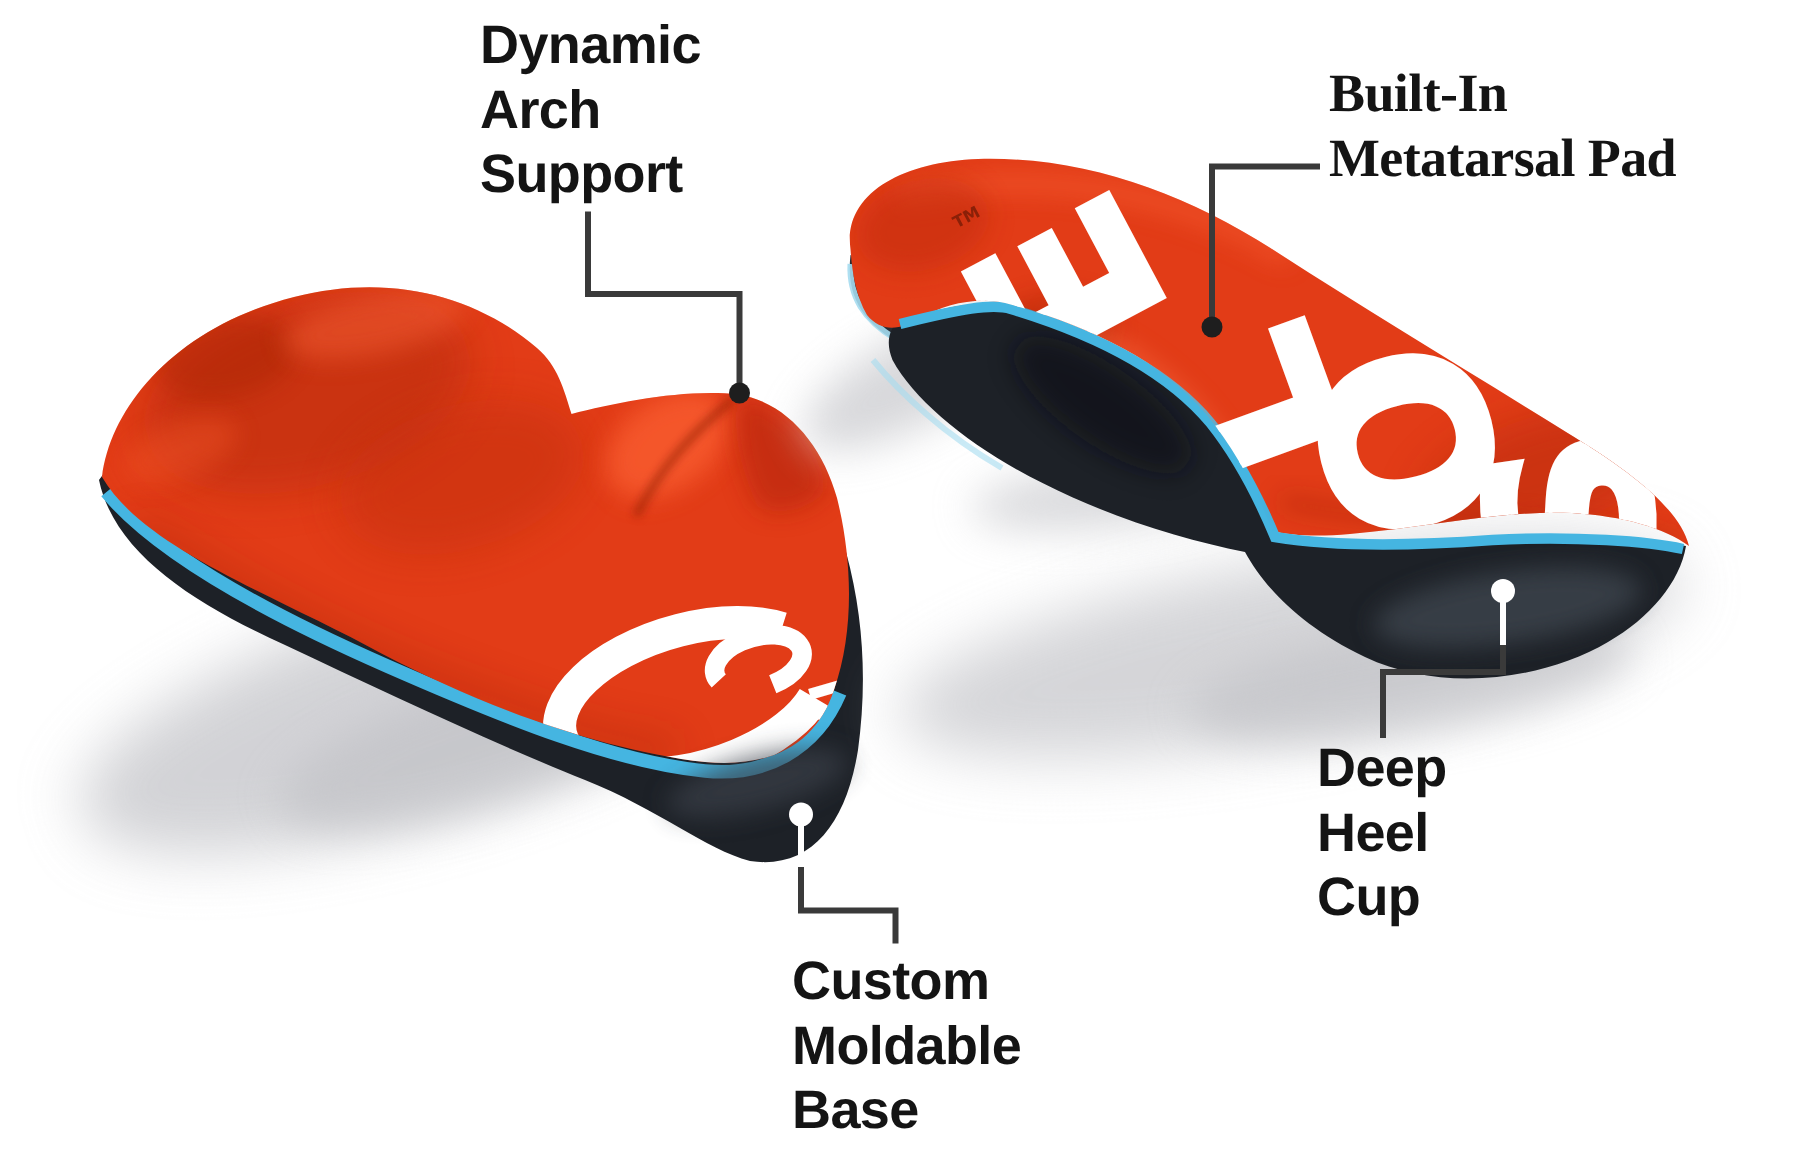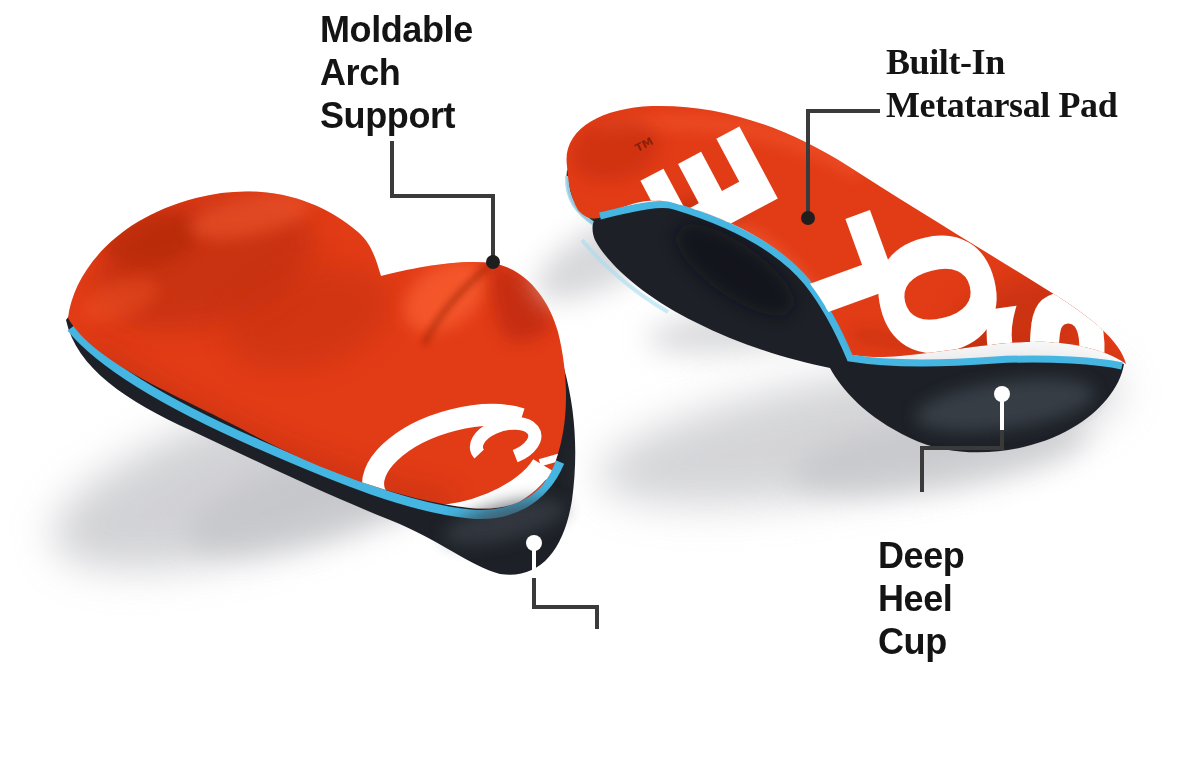--- a/index.html
+++ b/index.html
@@ -143,25 +143,28 @@
     </g>
 
     <g>
       <polyline points="534,545 534,580" stroke="#ffffff"></polyline>
       <polyline points="534,578 534,607 597,607 597,629" stroke="#3a3a3a"></polyline>
       <circle cx="534" cy="543" r="8" stroke="none" fill="#ffffff"></circle>
     </g>
   </g>
 </svg>
 
-<div class="label" style="left:320px;top:8px;width:220px;">Moldable
+<div class="label" style="left:320px;top:8px;width:220px;">Dynamic
 Arch
 Support</div>
 
 <div class="label" style="left:886px;top:41px;width:290px;font-family:Liberation Serif, serif;">Built-In
 Metatarsal Pad</div>
 
-<div class="label" style="left:878px;top:490px;width:200px;margin-top:44px;">Deep
+<div class="label" style="left:878px;top:490px;width:200px;">Deep
 Heel
 Cup</div>
 
+<div class="label" style="left:528px;top:632px;width:220px;">Custom
+Moldable
+Base</div>
 
 </div>
 
 </body></html>

